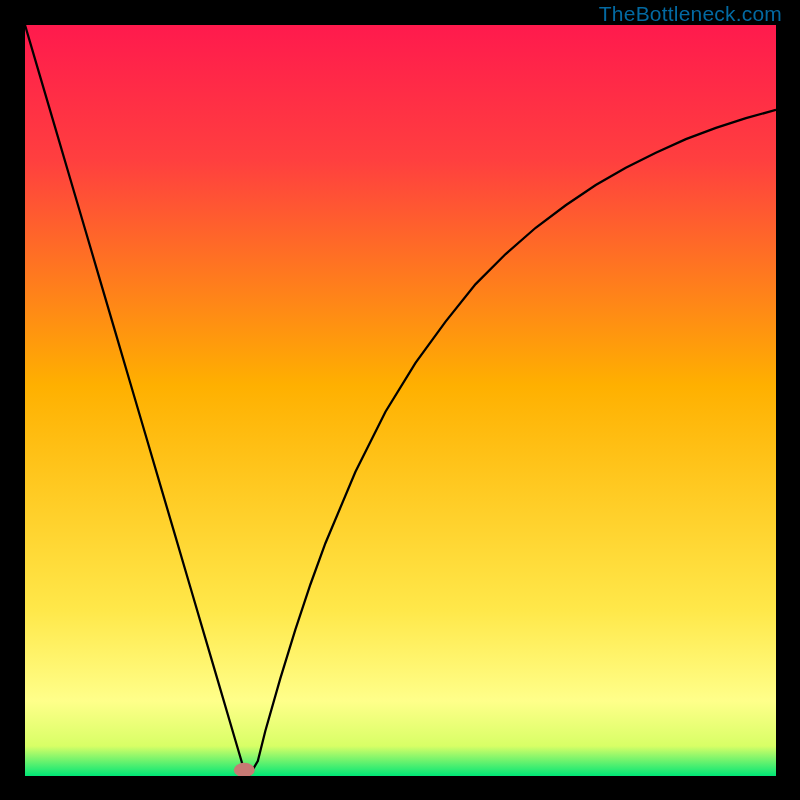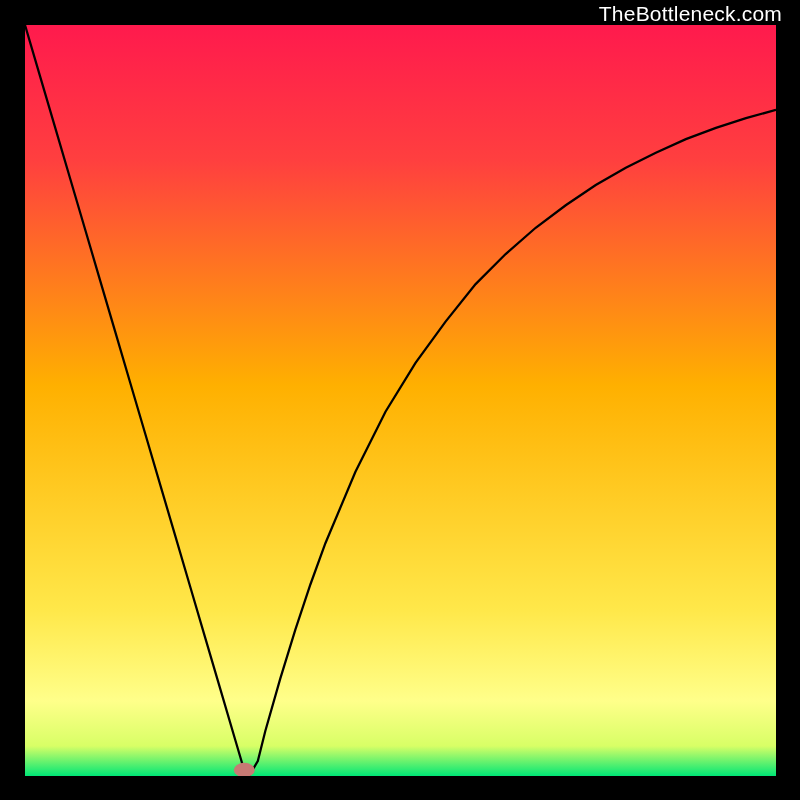--- a/index.html
+++ b/index.html
@@ -14,21 +14,21 @@
   .outer {
     position: relative;
     width: 800px;
     height: 800px;
     background: #000;
   }
   .watermark {
     position: absolute;
     top: 2px;
     right: 18px;
-    color: #ffffff;
+    color: #0369a1;
     font-size: 21px;
     font-weight: 500;
     letter-spacing: 0.2px;
     z-index: 10;
   }
   .plot-wrap {
     position: absolute;
     left: 25px;
     top: 25px;
     width: 751px;

